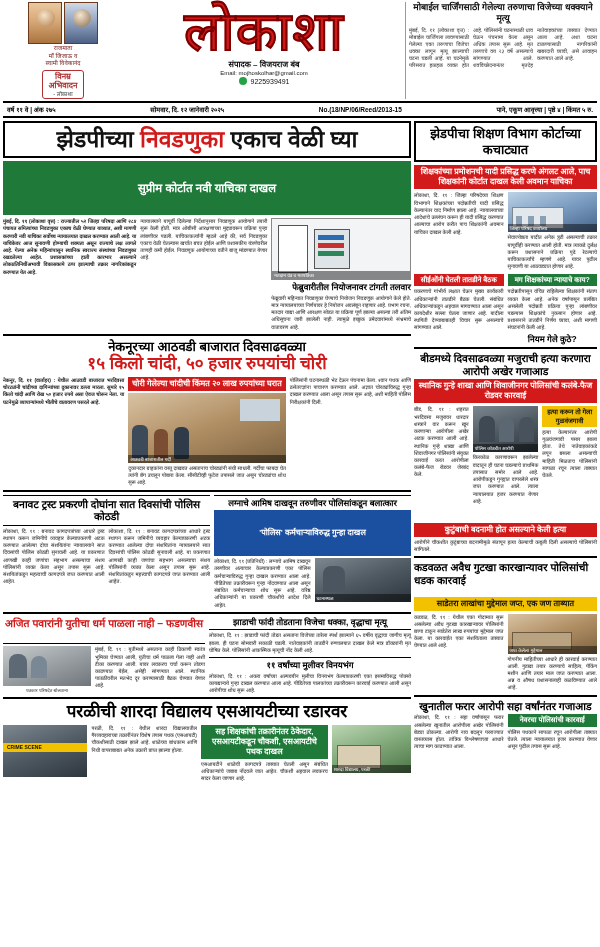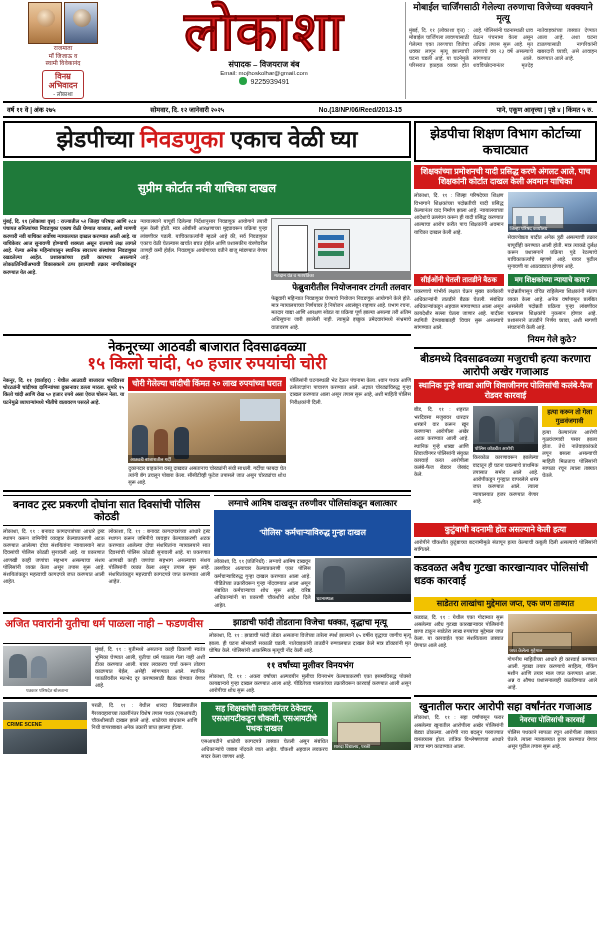--- a/index.html
+++ b/index.html
@@ -236,20 +236,21 @@
           <div class="hl-xs" style="text-align:center;border-bottom:1px solid #000;padding-bottom:2px">झाडाची फांदी तोडताना विजेचा धक्का, वृद्धाचा मृत्यू</div>
           <div class="txt" style="margin-top:2px">लोकाशा, दि. ११ : झाडाची फांदी तोडत असताना विजेच्या तारेला स्पर्श झाल्याने ६५ वर्षीय वृद्धाचा जागीच मृत्यू झाला. ही घटना सोमवारी सकाळी घडली. नातेवाइकांनी तातडीने रुग्णालयात दाखल केले मात्र डॉक्टरांनी मृत घोषित केले. पोलिसांनी आकस्मिक मृत्यूची नोंद केली आहे.</div>
           <div class="hl-xs" style="text-align:center;border-top:1px solid #000;margin-top:3px;padding-top:2px">११ वर्षांच्या मुलीवर विनयभंग</div>
           <div class="txt" style="margin-top:2px">लोकाशा, दि. ११ : अकरा वर्षांच्या अल्पवयीन मुलीचा विनयभंग केल्याप्रकरणी एका इसमाविरुद्ध पोक्सो कायद्यान्वये गुन्हा दाखल करण्यात आला आहे. पीडितेच्या पालकांच्या तक्रारीवरून कारवाई करण्यात आली असून आरोपीचा शोध सुरू आहे.</div>
         </div>
       </div>
 
       <div class="rule2"></div>
 
       <div>
+        <div class="hl-l" style="text-align:center">परळीची शारदा विद्यालय एसआयटीच्या रडारवर</div>
         <div class="colwrap" style="margin-top:3px">
           <div class="c" style="flex:0.8">
             <div class="photo dark" style="height:52px;position:relative">
               <div style="position:absolute;left:0;right:0;top:18px;height:9px;background:#f2c200;"></div>
               <div style="position:absolute;left:4px;top:19px;font-size:5px;font-weight:bold;color:#111">CRIME SCENE</div>
             </div>
           </div>
           <div class="c txt">परळी, दि. ११ : येथील शारदा विद्यालयातील गैरव्यवहाराच्या तक्रारींनंतर विशेष तपास पथक (एसआयटी) चौकशीसाठी दाखल झाले आहे. शाळेच्या बांधकाम आणि निधी वापराबाबत अनेक तक्रारी प्राप्त झाल्या होत्या.</div>
           <div class="c" style="flex:1.2">
             <div class="greenband">सह शिक्षकांची तक्रारीनंतर ठेकेदार, एसआयटीकडून चौकशी, एसआयटीचे पथक दाखल</div>

